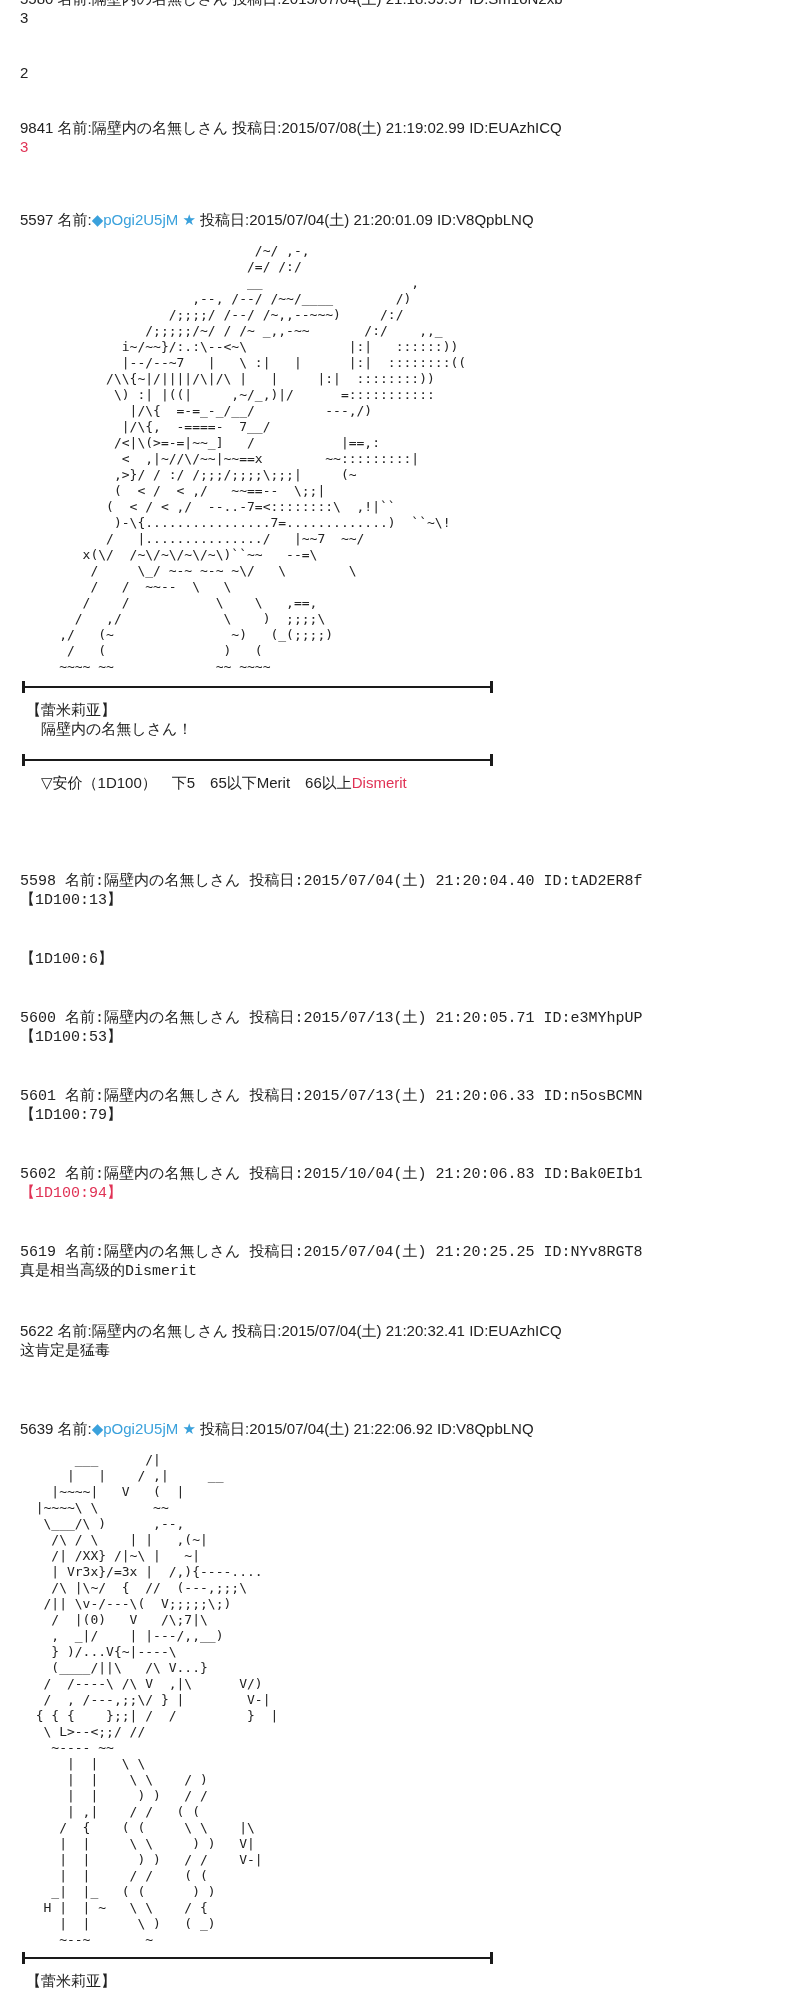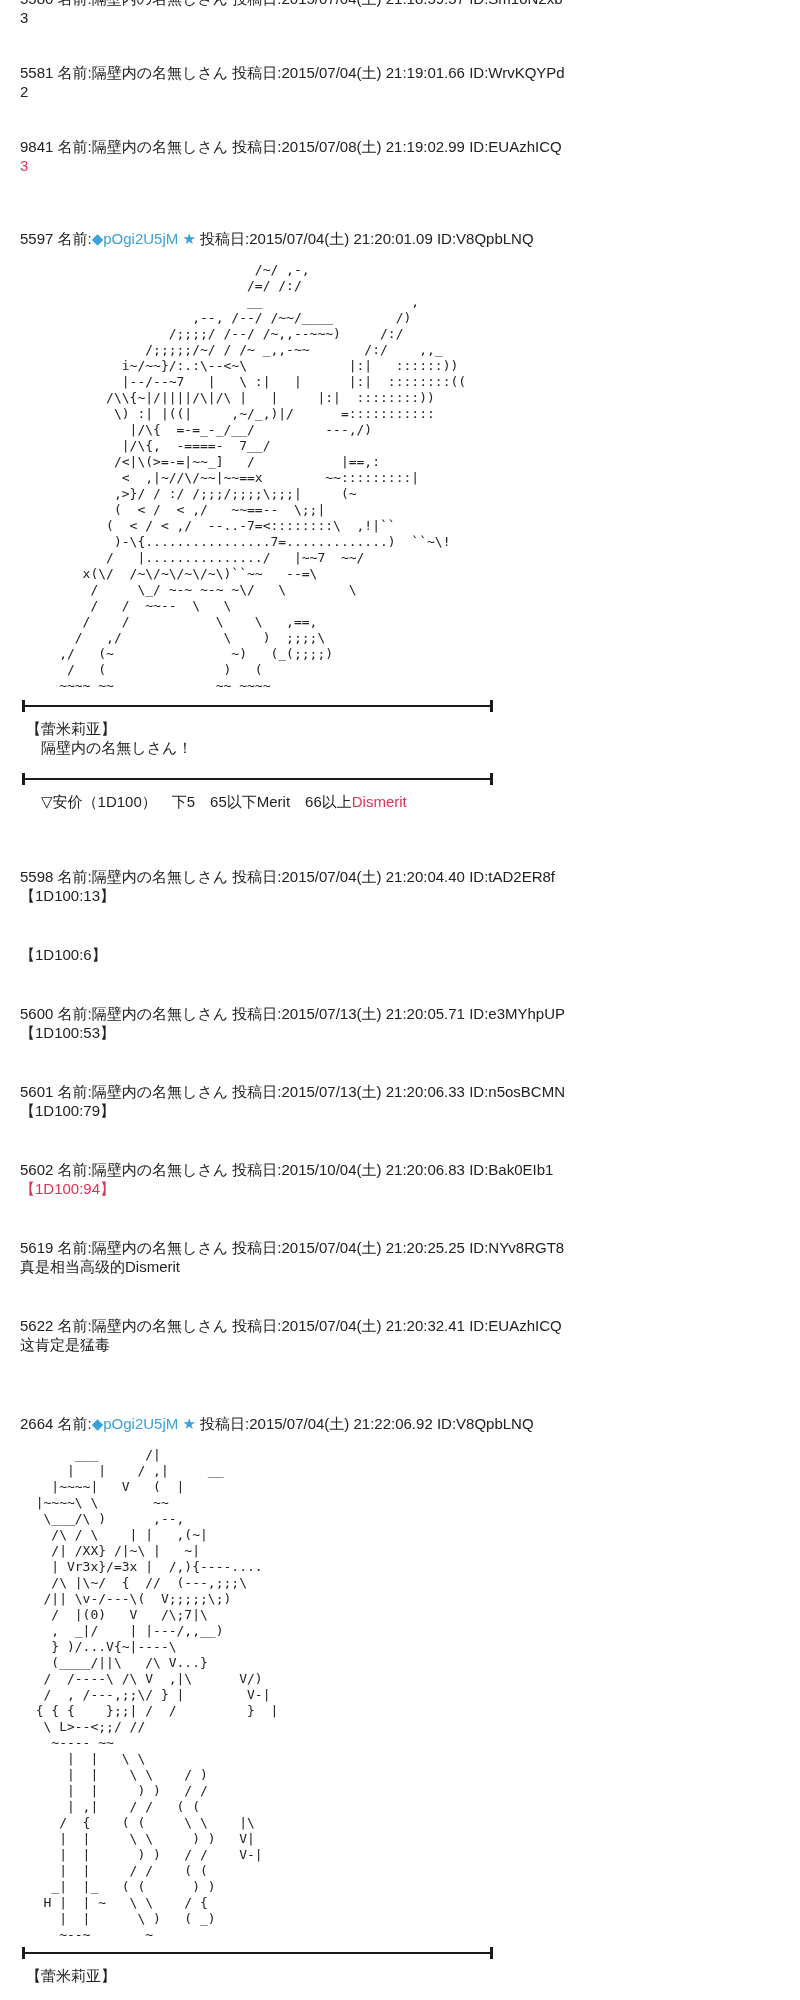--- a/index.html
+++ b/index.html
@@ -6,22 +6,22 @@
   body {
     width:800px; height:2000px; overflow:hidden;
     background:#ffffff; color:#222;
     font-family:"Liberation Sans","DejaVu Sans",sans-serif;
     font-size:15px; line-height:19px;
   }
   .page { padding-left:20px; padding-right:8px; }
   .post { margin-bottom:36px; }
   .post.clipped { margin-top:-11px; }
   .post.gap-lg { margin-bottom:54px; }
-  .post.gap-st { margin-bottom:56px; }
-  .post.gap-md { margin-bottom:40px; }
+  .post.gap-st { margin-bottom:80px; }
+  .post.gap-md { margin-bottom:40px;font-family:Liberation Mono, monospace; }
   .post.gap-xl { margin-bottom:60px; }
   .post-header { white-space:nowrap; }
   .trip { color:#3aa1dc; }
   .red { color:#e03255; }
   .aa {
     font-family:"DejaVu Sans Mono",monospace;
     font-size:13px; line-height:16px;
     margin:14px 0 0 0; white-space:pre;
   }
   .frame-line {
@@ -42,21 +42,20 @@
 <body>
 
 <div class="page">
 
   <div class="post clipped">
     <div class="post-header"><span>5580</span> <span>名前:</span><span>隔壁内の名無しさん</span> <span>投稿日:</span><span>2015/07/04(土) 21:18:59.57</span> <span>ID:Sm1oN2xb</span></div>
     <div class="post-body"><span>3</span></div>
   </div>
 
   <div class="post">
-    <div class="post-header"><span>5581</span> <span>名前:</span><span>隔壁内の名無しさん</span> <span>投稿日:</span><span>2015/07/04(土) 21:19:01.66</span> <span>ID:WrvKQYPd</span></div>
     <div class="post-body"><span>2</span></div>
   </div>
 
   <div class="post gap-lg">
     <div class="post-header"><span>9841</span> <span>名前:</span><span>隔壁内の名無しさん</span> <span>投稿日:</span><span>2015/07/08(土) 21:19:02.99</span> <span>ID:EUAzhICQ</span></div>
     <div class="post-body red"><span>3</span></div>
   </div>
 
   <div class="post gap-st">
     <div class="post-header"><span>5597</span> <span>名前:</span><span class="trip">◆pOgi2U5jM ★</span> <span>投稿日:</span><span>2015/07/04(土) 21:20:01.09</span> <span>ID:V8QpbLNQ</span></div>
@@ -124,21 +123,21 @@
     <div class="post-header"><span>5619</span> <span>名前:</span><span>隔壁内の名無しさん</span> <span>投稿日:</span><span>2015/07/04(土) 21:20:25.25</span> <span>ID:NYv8RGT8</span></div>
     <div class="post-body"><span>真是相当高级的Dismerit</span></div>
   </div>
 
   <div class="post gap-xl">
     <div class="post-header"><span>5622</span> <span>名前:</span><span>隔壁内の名無しさん</span> <span>投稿日:</span><span>2015/07/04(土) 21:20:32.41</span> <span>ID:EUAzhICQ</span></div>
     <div class="post-body"><span>这肯定是猛毒</span></div>
   </div>
 
   <div class="post">
-    <div class="post-header"><span>2664</span> <span>名前:</span><span class="trip">◆pOgi2U5jM ★</span> <span>投稿日:</span><span>2015/07/04(土) 21:22:06.92</span> <span>ID:V8QpbLNQ</span></div>
+    <div class="post-header"><span>5639</span> <span>名前:</span><span class="trip">◆pOgi2U5jM ★</span> <span>投稿日:</span><span>2015/07/04(土) 21:22:06.92</span> <span>ID:V8QpbLNQ</span></div>
     <div class="post-body">
       <pre class="aa">       ___      /|
       |   |    / ,|     __
     |~~~~|   V   (  |
   |~~~~\ \       ~~
    \___/\ )      ,--,
     /\ / \    | |   ,(~|
     /| /XX} /|~\ |   ~|
     | Vr3x}/=3x |  /,){----....
     /\ |\~/  {  //  (---,;;;\

